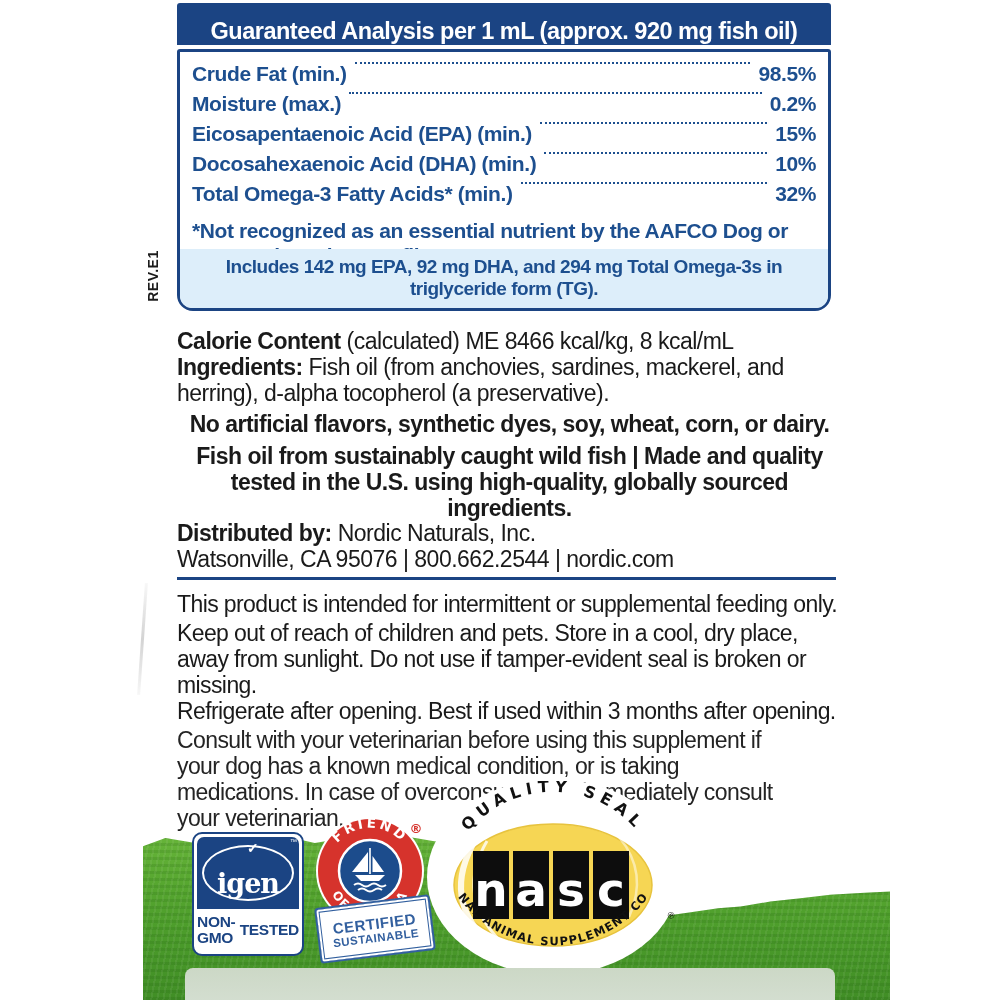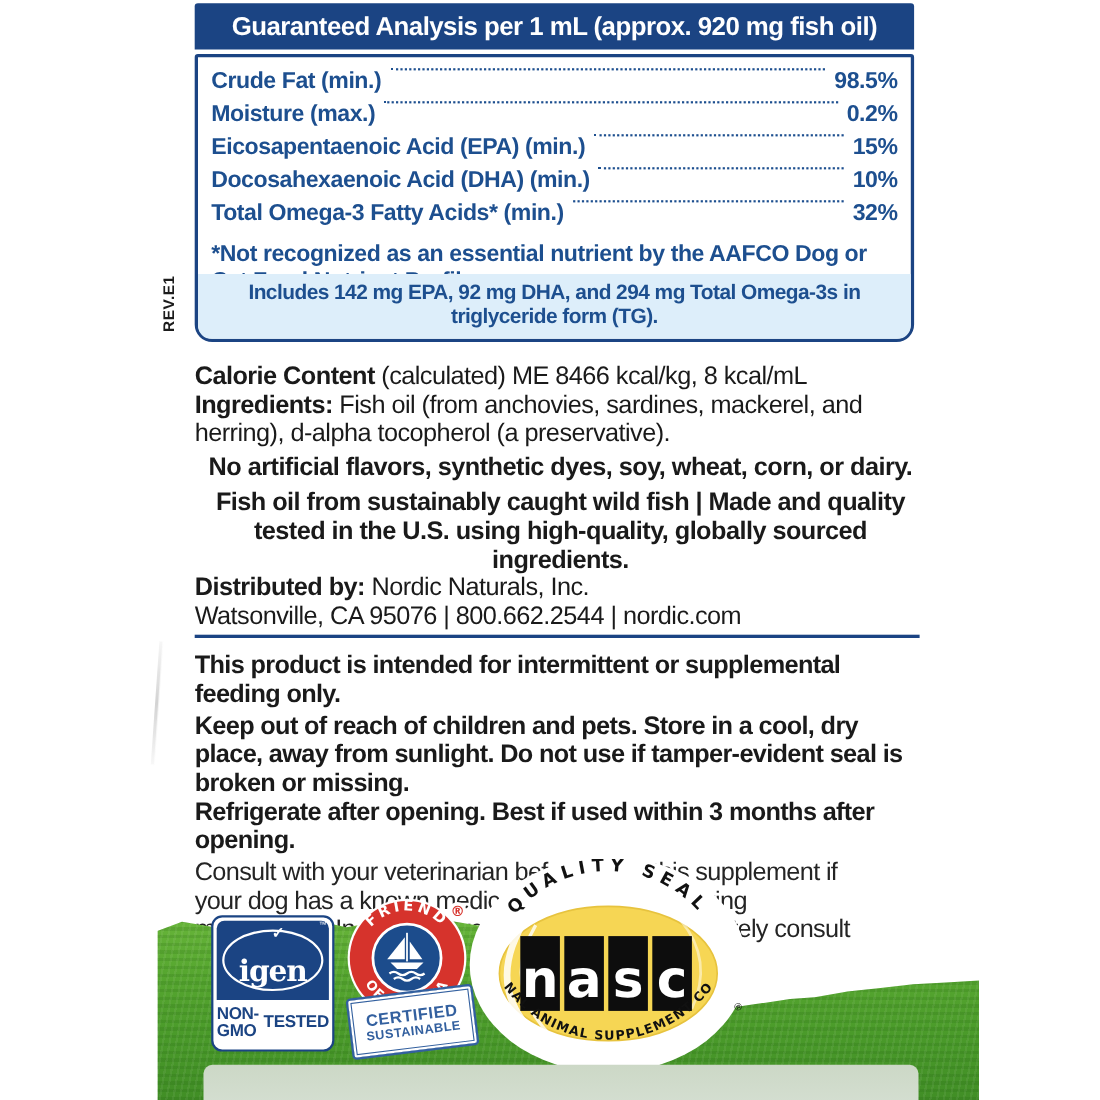--- a/index.html
+++ b/index.html
@@ -1,20 +1,20 @@
 <!DOCTYPE html>
 <html><head>
 <meta charset="utf-8">
 <style>
   html,body{margin:0;padding:0;background:#fff;}
   #stage{position:relative;width:1000px;height:1000px;background:#fff;overflow:hidden;
          font-family:"Liberation Sans",sans-serif;}
   
   .ga-header{position:absolute;left:177px;top:3px;width:654px;height:42px;background:#1b4483;
-             border-radius:3px 3px 0 0;display:flex;align-items:center;justify-content:center;}
+             border-radius:3px 3px 0 0;display:flex;align-items:flex-end;justify-content:center;}
   .ga-header span{color:#fff;font-weight:700;font-size:23.5px;letter-spacing:-0.5px;white-space:nowrap;}
   .ga-box{position:absolute;left:177px;top:49px;width:654px;height:262px;box-sizing:border-box;
           border:3px solid #1b4483;border-radius:3px 3px 16px 16px;background:#fff;}
   .ga-rows{padding:10px 12px 0 12px;}
   .ga-row{display:flex;align-items:flex-start;height:30px;color:#1d4f8f;font-weight:700;
           font-size:21px;letter-spacing:-0.4px;}
   .ga-row .dots{flex:1;margin:0 8px 6px 8px;border-bottom:2.5px dotted #1d4f8f;}
   .ga-row .val{white-space:nowrap;}
   .ga-footnote{padding:7px 12px 0 12px;color:#1d4f8f;font-weight:700;font-size:21px;
                letter-spacing:-0.4px;line-height:1.18;}
@@ -30,21 +30,21 @@
   
   .copy{position:absolute;left:177px;top:329px;width:665px;color:#1a1a1a;font-size:23px;
         letter-spacing:-0.5px;line-height:1.12;}
   .copy p{margin:0;}
   .copy p.gap{margin-top:6px;text-align:center;}
   .copy strong{font-weight:700;letter-spacing:-0.5px;}
   .divider{position:absolute;left:177px;top:577px;width:659px;height:3px;background:#1b4483;}
   .warn{position:absolute;left:177px;top:591px;width:668px;color:#1a1a1a;font-size:23px;
         letter-spacing:-0.6px;line-height:1.13;}
   .warn p{margin:0;}
-  .warn p.b{font-weight:700;}
+  .warn p.b{font-weight:400;}
   .warn p.gap{margin-top:3px;}
   .warn p.consult{max-width:625px;font-weight:400;color:#242424;}
   
   .grass{position:absolute;left:143px;top:833px;width:747px;height:167px;
     background:
       repeating-linear-gradient(100deg,rgba(255,255,255,.06) 0 2px,rgba(0,0,0,0) 2px 6px),
       repeating-linear-gradient(0deg,rgba(25,85,10,.14) 0 3px,rgba(0,0,0,0) 3px 7px),
       linear-gradient(180deg,#68b53a 0%,#57a730 30%,#4a9a2a 65%,#418e26 100%);
     clip-path:polygon(0% 8%,3% 3%,7% 6%,11% 2%,15% 5%,19% 2%,23% 6%,27% 3%,31% 6%,35% 2%,
       39% 5%,43% 4%,47% 9%,51% 13%,55% 20%,58% 28%,61% 38%,64% 46%,68% 50%,71% 49%,74% 47%,

